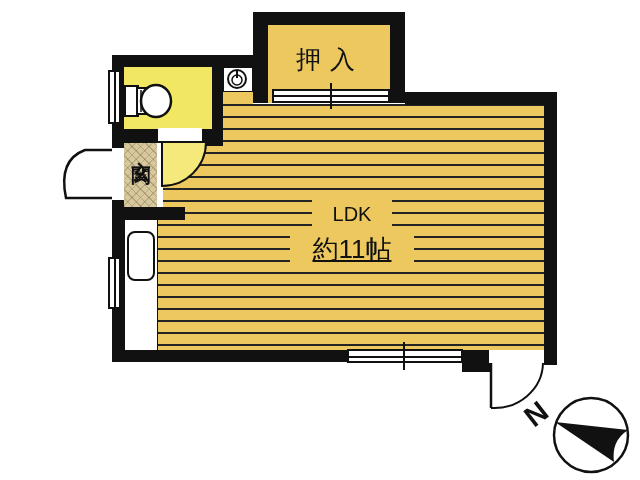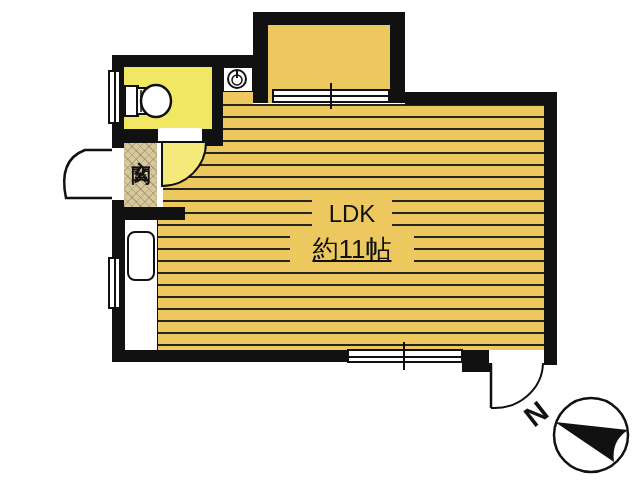--- a/index.html
+++ b/index.html
@@ -97,17 +97,18 @@
       <circle cx="237" cy="80" r="5" fill="none" stroke="#111" stroke-width="1.5"></circle>
       <line x1="237" y1="70" x2="237" y2="78" stroke="#111" stroke-width="2"></line>
     </g>
 
     <g>
       <circle cx="591" cy="435" r="37" fill="#fff" stroke="#111" stroke-width="2.5"></circle>
       <path d="M555,422 L628,430 Q611,441 614,462 Z" fill="#111"></path>
     </g>
   </svg>
 
-  <div class="abs label ldk-line" style="left:312px;top:198px;width:80px;height:32px;line-height:32px;font-size:24px;">LDK</div>
+  <div class="abs label ldk-line" style="left:312px;top:198px;width:80px;height:32px;line-height:32px;font-size:20px;">LDK</div>
   <div class="abs label ldk-line" style="left:290px;top:234px;width:124px;height:30px;line-height:30px;font-size:26px;text-decoration:underline;">約11帖</div>
+  <div class="abs label" style="left:270px;top:44px;width:120px;height:30px;line-height:30px;font-size:25px;letter-spacing:9px;">押入</div>
   <div class="abs label" style="left:516px;top:396px;width:40px;height:36px;line-height:36px;font-size:29px;font-weight:bold;transform:rotate(-38deg);">N</div>
 
 </div>
 
 </body></html>

